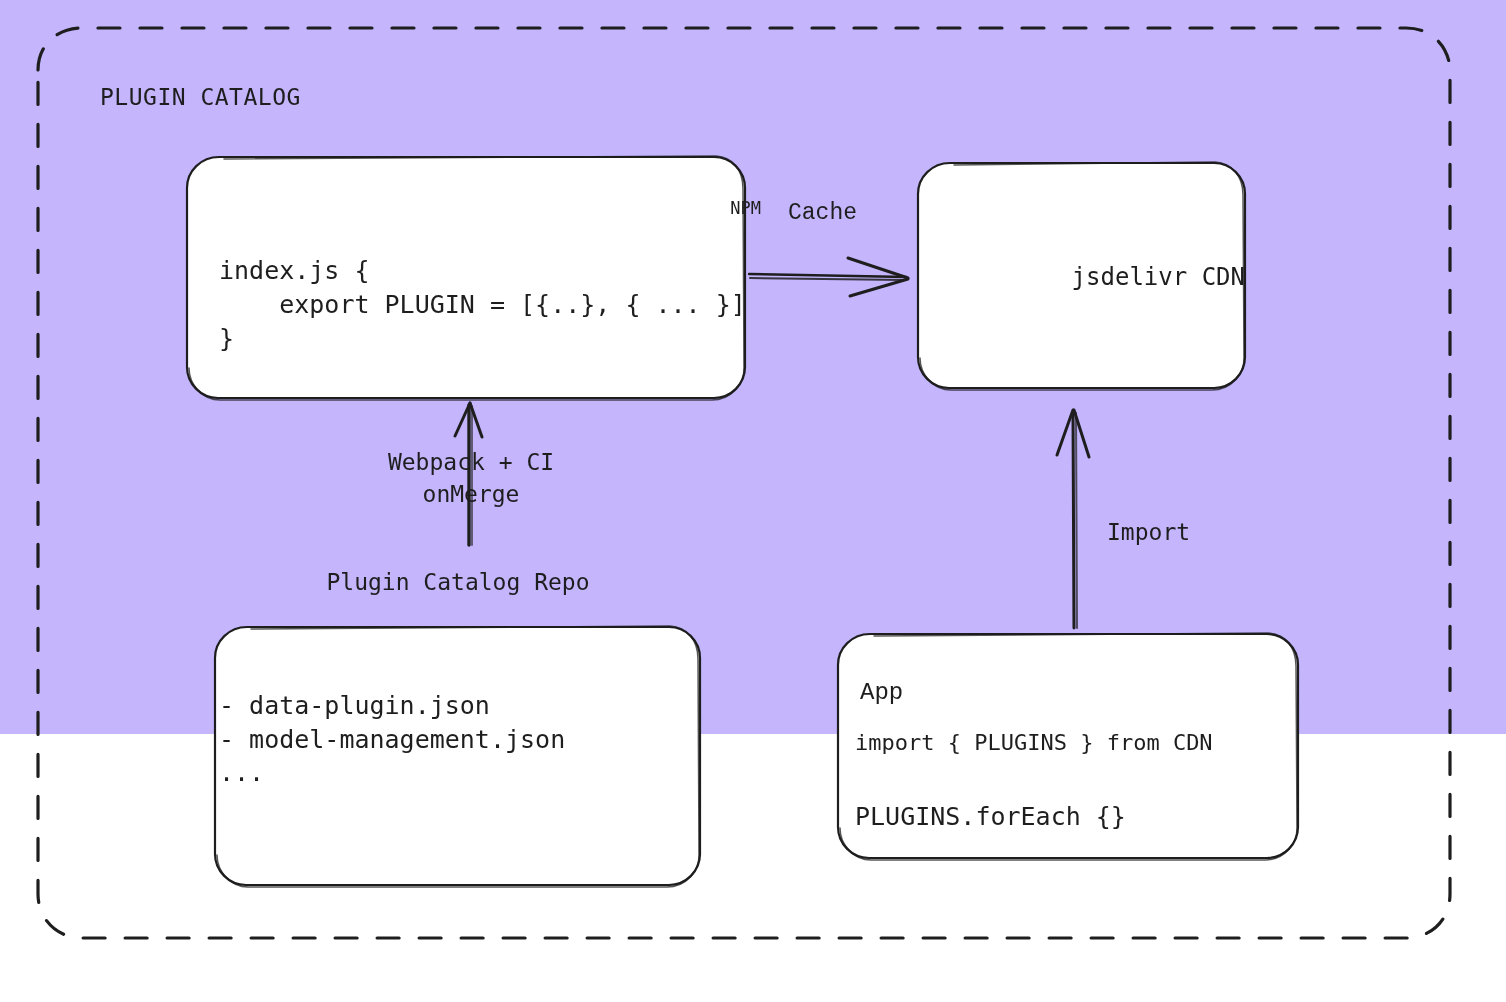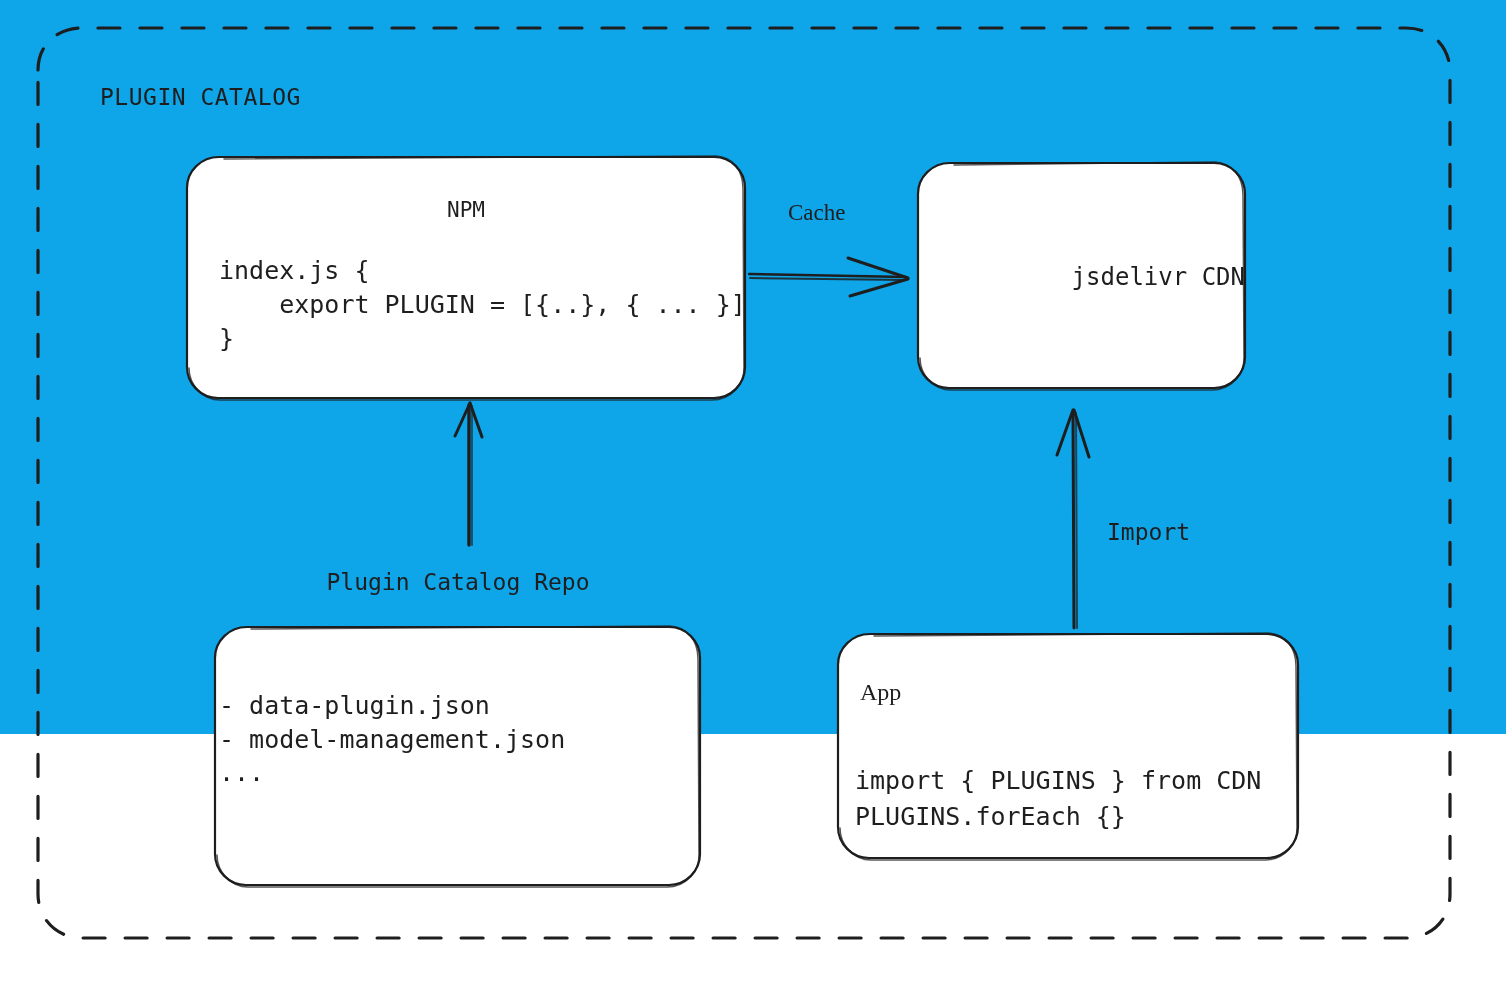--- a/index.html
+++ b/index.html
@@ -11,58 +11,59 @@
     width: 1506px;
     height: 1002px;
     overflow: hidden;
     font-family: "DejaVu Sans Mono", monospace;
     color: #1e1e1e;
   }
   #canvas {
     position: relative;
     width: 1506px;
     height: 734px;
-    background: #0ea5e9;
+    background: #c4b5fd;
   }
   svg.layer {
     position: absolute;
     top: 0;
     left: 0;
     width: 1506px;
     height: 1002px;
     pointer-events: none;
   }
   .txt {
     position: absolute;
     white-space: pre;
     color: #1e1e1e;
     line-height: 1.32;
   }
   .mono {
     font-family: "DejaVu Sans Mono", monospace;
   }
   .sans {
-    font-family: Liberation Serif, serif;
+    font-family: Liberation Mono, monospace;
   }
 
   
   #group-title {
     left: 100px;
     top: 82px;
     font-size: 23px;
     letter-spacing: 0.5px;
   }
 
   
   #npm-title {
     left: 187px;
     top: 197px;
     width: 558px;
-    text-align: center;
-    font-size: 21px;
+    text-align: right;
+    font-size: 17px;
+    padding-left: 16px;
   }
   #npm-code {
     left: 219px;
     top: 254px;
     font-size: 25px;
     line-height: 1.36;
   }
 
   
   #cdn-title {
@@ -106,22 +107,22 @@
   }
 
   
   #app-title {
     left: 860px;
     top: 677px;
     font-size: 24px;
   }
   #app-line1 {
     left: 855px;
-    top: 764px;
-    font-size: 25px;
+    top: 728px;
+    font-size: 22px;
   }
   #app-line2 {
     left: 855px;
     top: 800px;
     font-size: 25px;
   }
 
   
   #import-label {
     left: 1107px;
@@ -244,20 +245,22 @@
   <div class="txt mono" id="npm-title">NPM</div>
 
   <div class="txt mono" id="npm-code">index.js {
     export PLUGIN = [{..}, { ... }]
 }</div>
 
   <div class="txt mono" id="cdn-title">jsdelivr CDN</div>
 
   <div class="txt sans" id="cache-label">Cache</div>
 
+  <div class="txt mono" id="webpack-label">Webpack + CI
+onMerge</div>
 
   <div class="txt mono" id="repo-caption">Plugin Catalog Repo</div>
 
   <div class="txt mono" id="repo-code">- data-plugin.json
 - model-management.json
 ...</div>
 
   <div class="txt sans" id="app-title">App</div>
 
   <div class="txt mono" id="app-line1">import { PLUGINS } from CDN</div>

